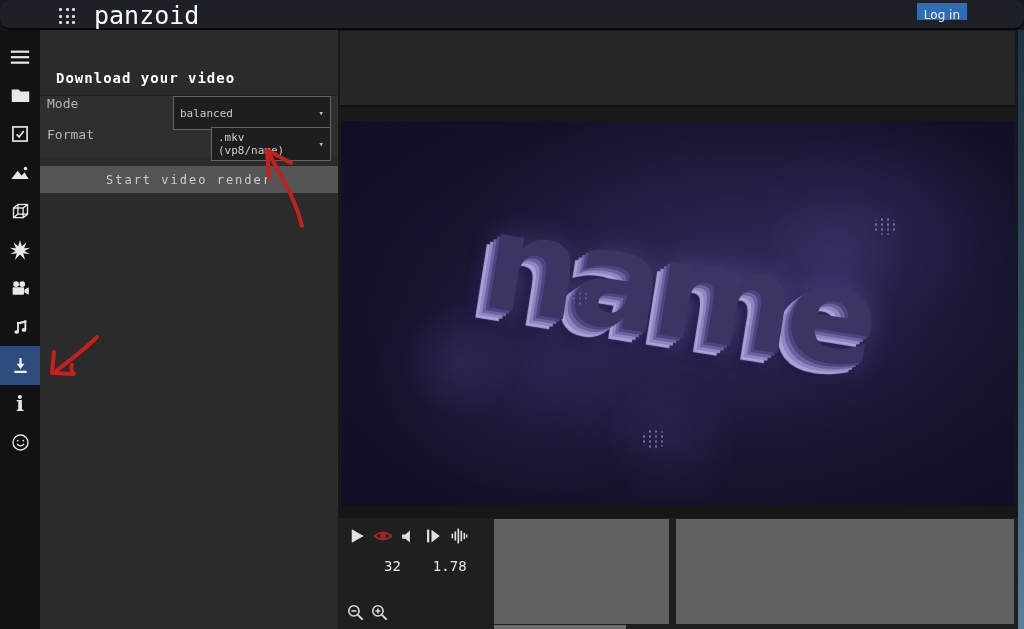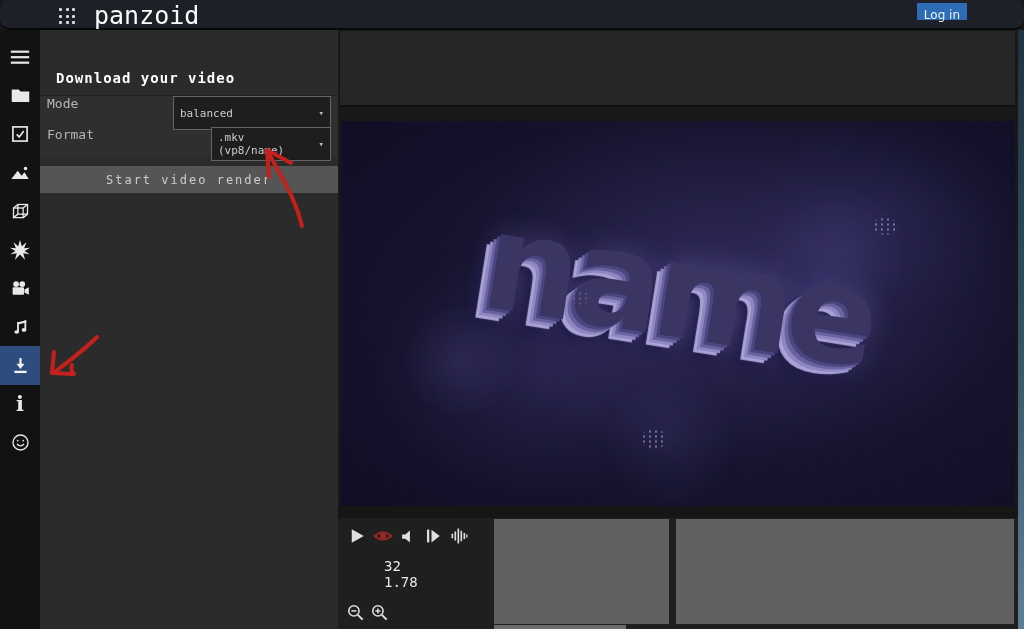--- a/index.html
+++ b/index.html
@@ -66,22 +66,22 @@
               -16px 16px 10px rgba(30,25,70,0.9),
               0 0 28px rgba(140,130,220,0.30); }
   .dots { position:absolute; opacity:0.65; border-radius:50%;
           background-image:radial-gradient(circle, #9a95c5 1px, transparent 1.3px);
           background-size:6px 5px; }
 
   
   .controls { position:absolute; left:0; top:476px; width:686px; height:123px;
               background:#1f1f1f; border-top:12px solid #161616; }
   .transport-row { position:absolute; left:10px; top:8px; display:flex; align-items:center; gap:7px; }
-  .values-row { position:absolute; left:0; top:40px; display:flex; padding-left:46px;
-                color:#e8e8e8; font-size:14px;flex-direction:column; }
+  .values-row { position:absolute; left:0; top:40px; display:flex; gap:32px; padding-left:46px;
+                color:#e8e8e8; font-size:14px; }
   .zoom-row { position:absolute; left:8px; top:85px; display:flex; gap:5px; }
   .ctl { background:none; border:none; padding:0; cursor:pointer; display:block; }
 
   .gray-panel { position:absolute; top:1px; height:105px; background:#616161; }
   .gray-panel.p1 { left:156px; width:175px; }
   .gray-panel.p2 { left:338px; width:338px; }
   .hscroll { position:absolute; left:156px; top:107px; width:132px; height:4px; background:#6d6d6d; }
 
   
   .vscroll { position:absolute; right:0; top:30px; width:6px; height:599px;

